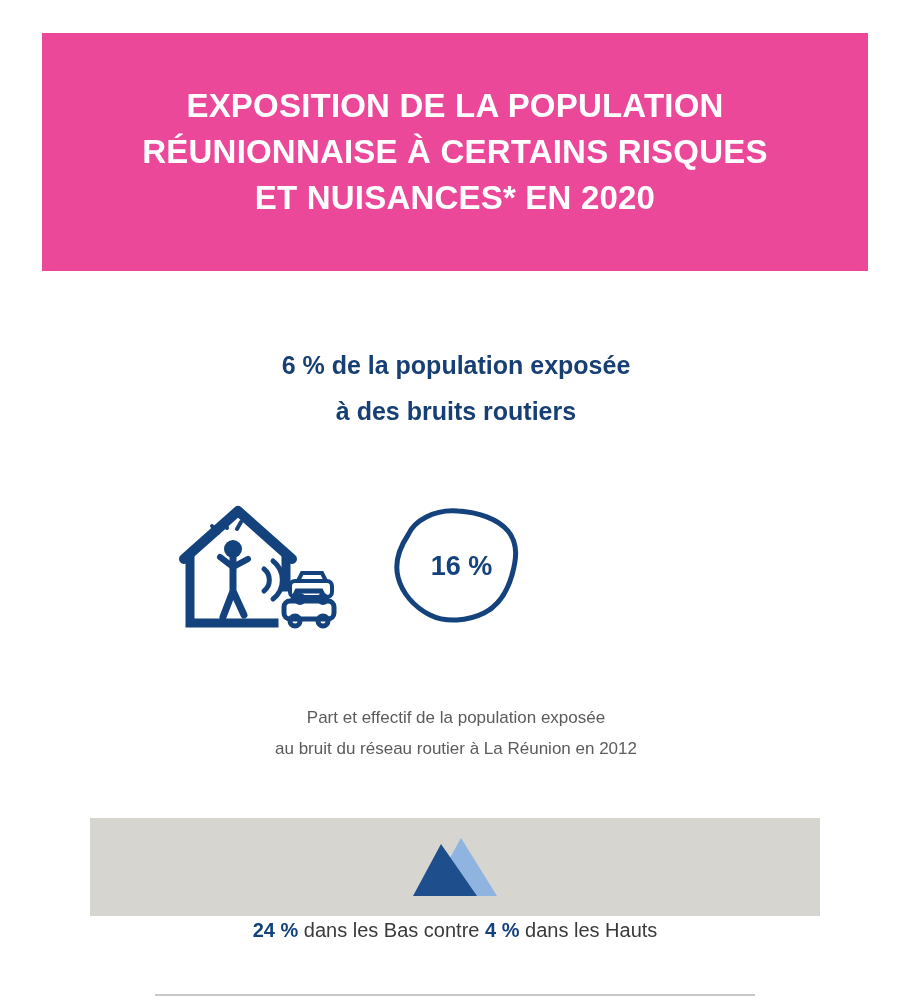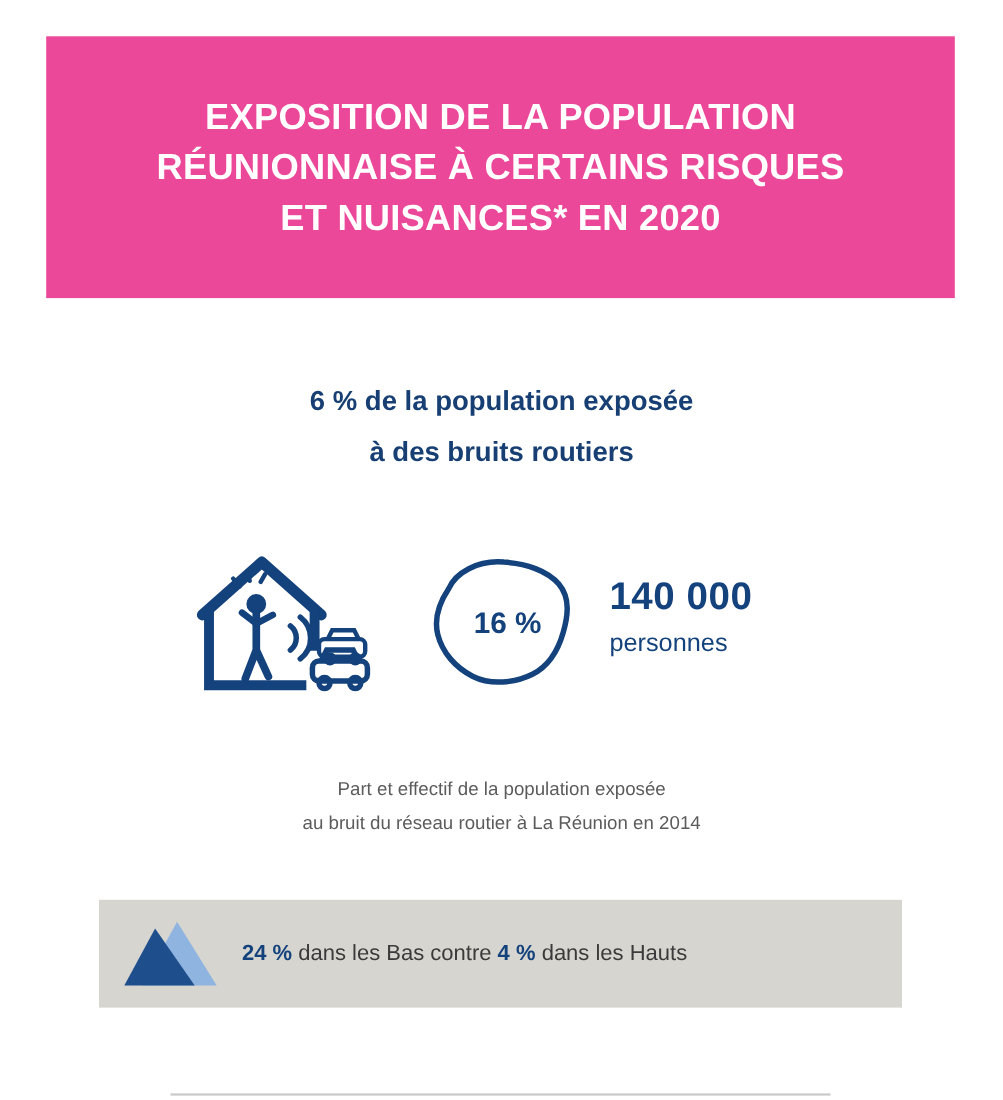--- a/index.html
+++ b/index.html
@@ -131,20 +131,21 @@
   
   .band {
     position: absolute;
     left: 90px;
     top: 818px;
     width: 730px;
     height: 98px;
     background: #D7D5D0;
     display: flex;
     align-items: center;
+    flex-direction: column;
   }
   .band-icon {
     width: 130px;
     height: 98px;
     display: flex;
     align-items: center;
     justify-content: center;
     flex: none;
   }
   .band-text {
@@ -217,28 +218,24 @@
 
     <div class="island-shape">
       <svg width="155" height="130" viewBox="0 0 155 130" xmlns="http://www.w3.org/2000/svg">
         <path d="M28 34 C34 20 54 8 78 10 C98 11 118 18 128 30 C139 43 136 60 132 74
                  C128 88 120 104 104 112 C88 120 66 122 50 114 C34 106 22 92 18 76
                  C14 60 20 46 28 34 Z" fill="none" stroke="#14427C" stroke-width="5" stroke-linejoin="round"></path>
       </svg>
       <div class="island-pct">16 %</div>
     </div>
 
-    <div class="count-block">
-      <div class="count-number">140 000</div>
-      <div class="count-label">personnes</div>
-    </div>
   </div>
 
   <div class="caption">Part et effectif de la population exposée
-au bruit du réseau routier à La Réunion en 2014</div>
+au bruit du réseau routier à La Réunion en 2012</div>
 
   <div class="band">
     <div class="band-icon">
       <svg width="100" height="74" viewBox="0 0 100 74" xmlns="http://www.w3.org/2000/svg">
         <path d="M56 8 L92 66 L24 66 Z" fill="#8FB4E0"></path>
         <path d="M36 14 L72 66 L8 66 Z" fill="#1E4E8C"></path>
       </svg>
     </div>
     <div class="band-text">
       <b>24 %</b><span> dans les Bas contre </span><b>4 %</b><span> dans les Hauts</span>

